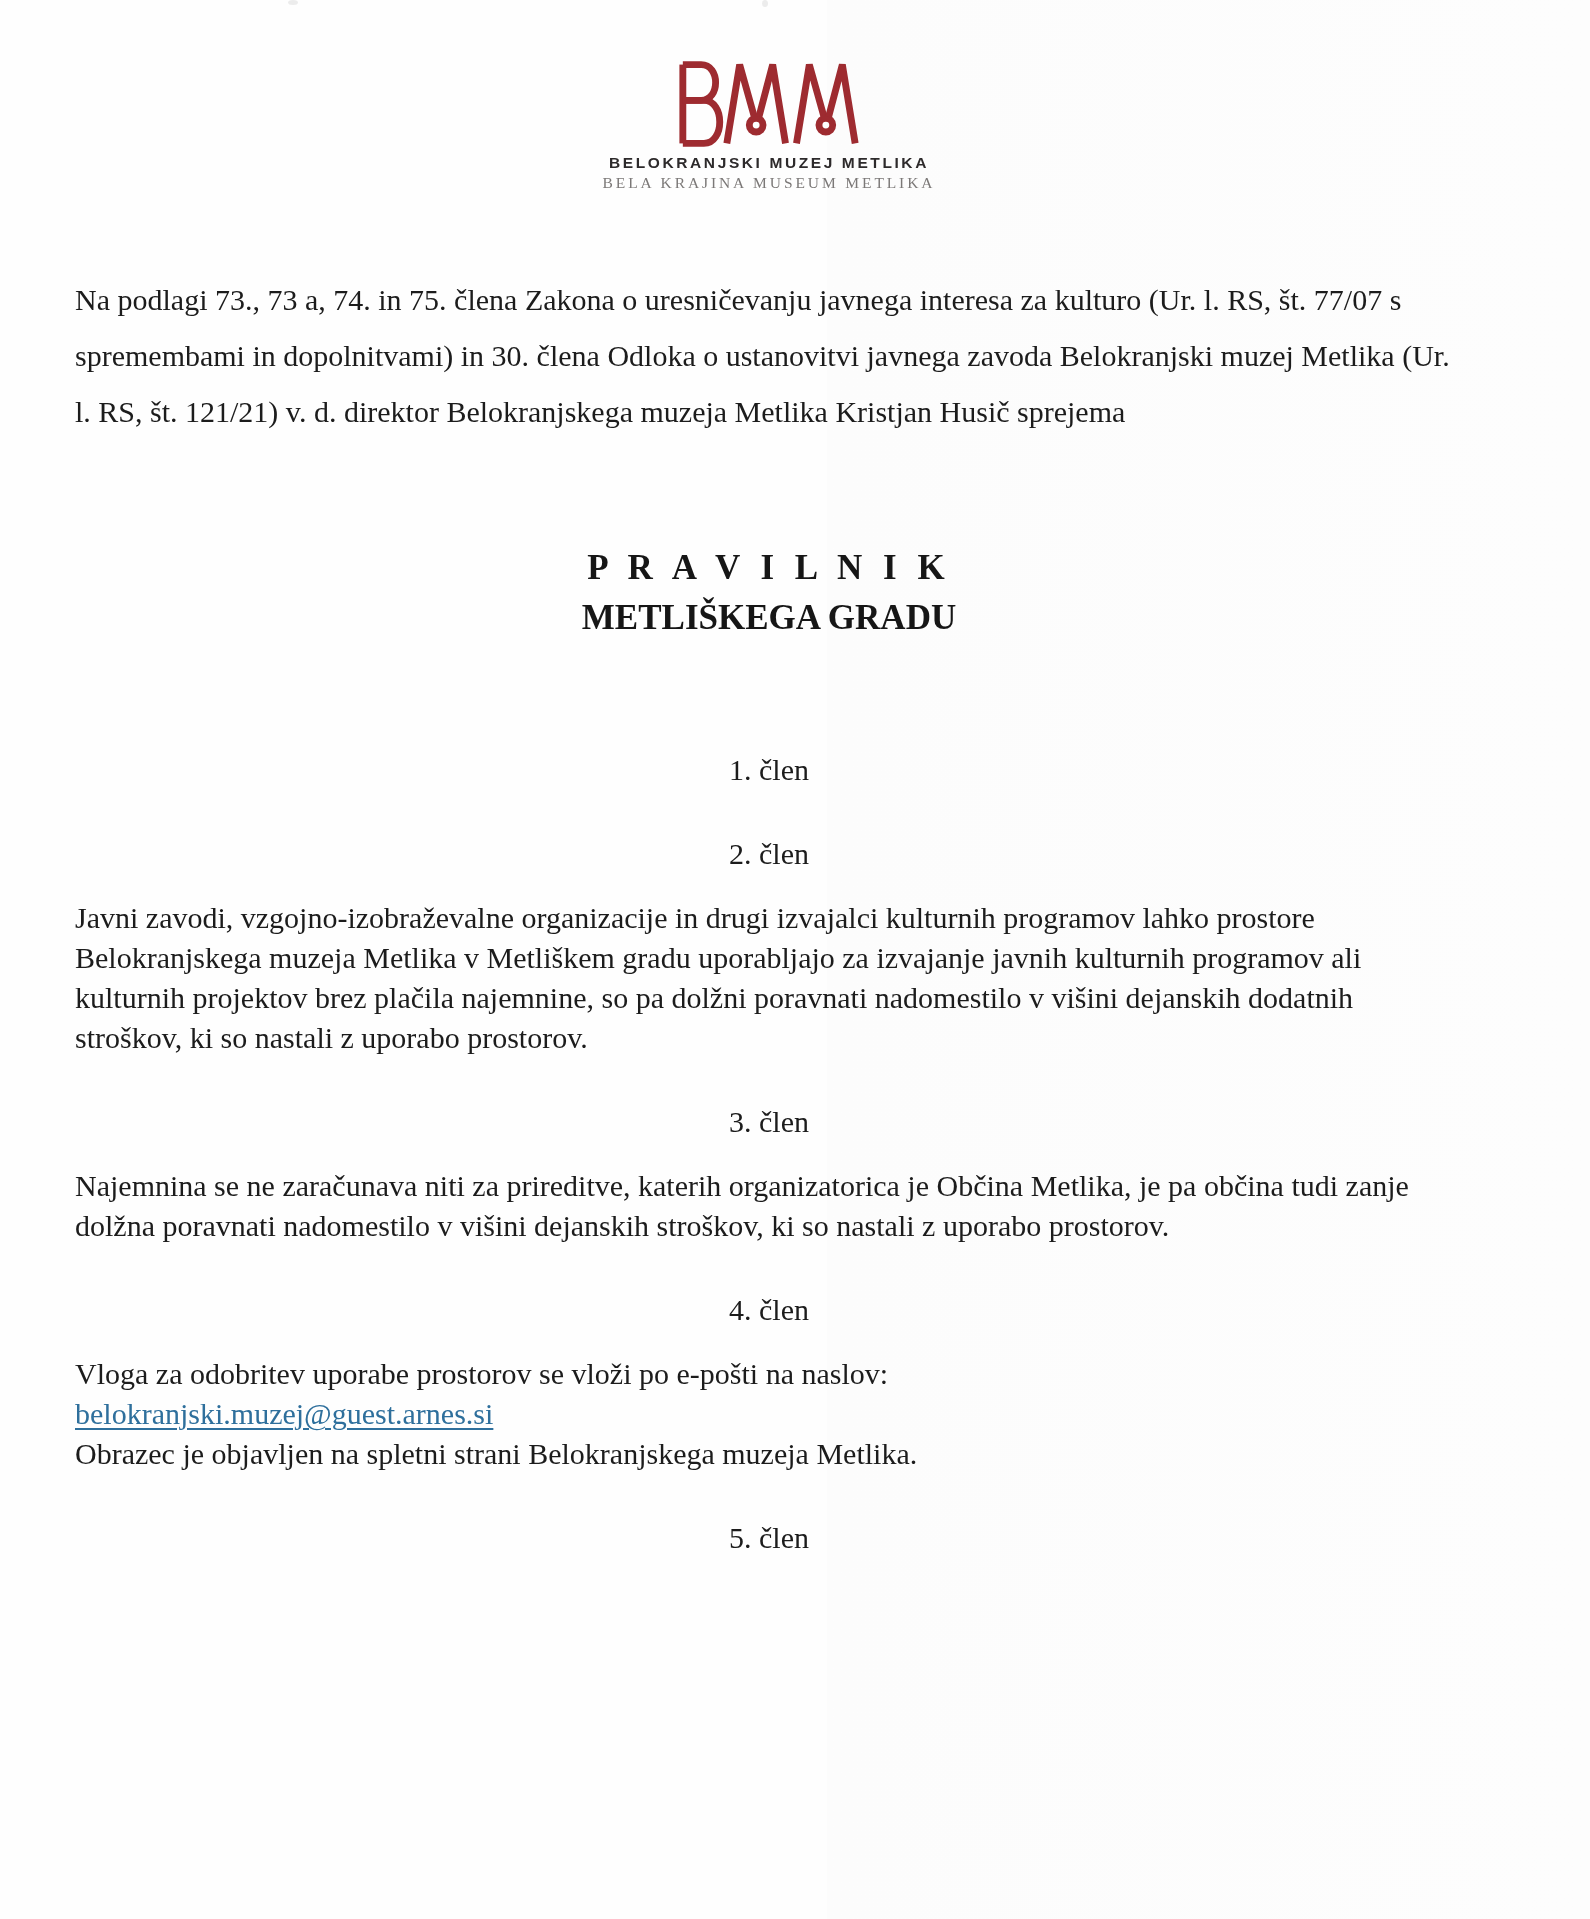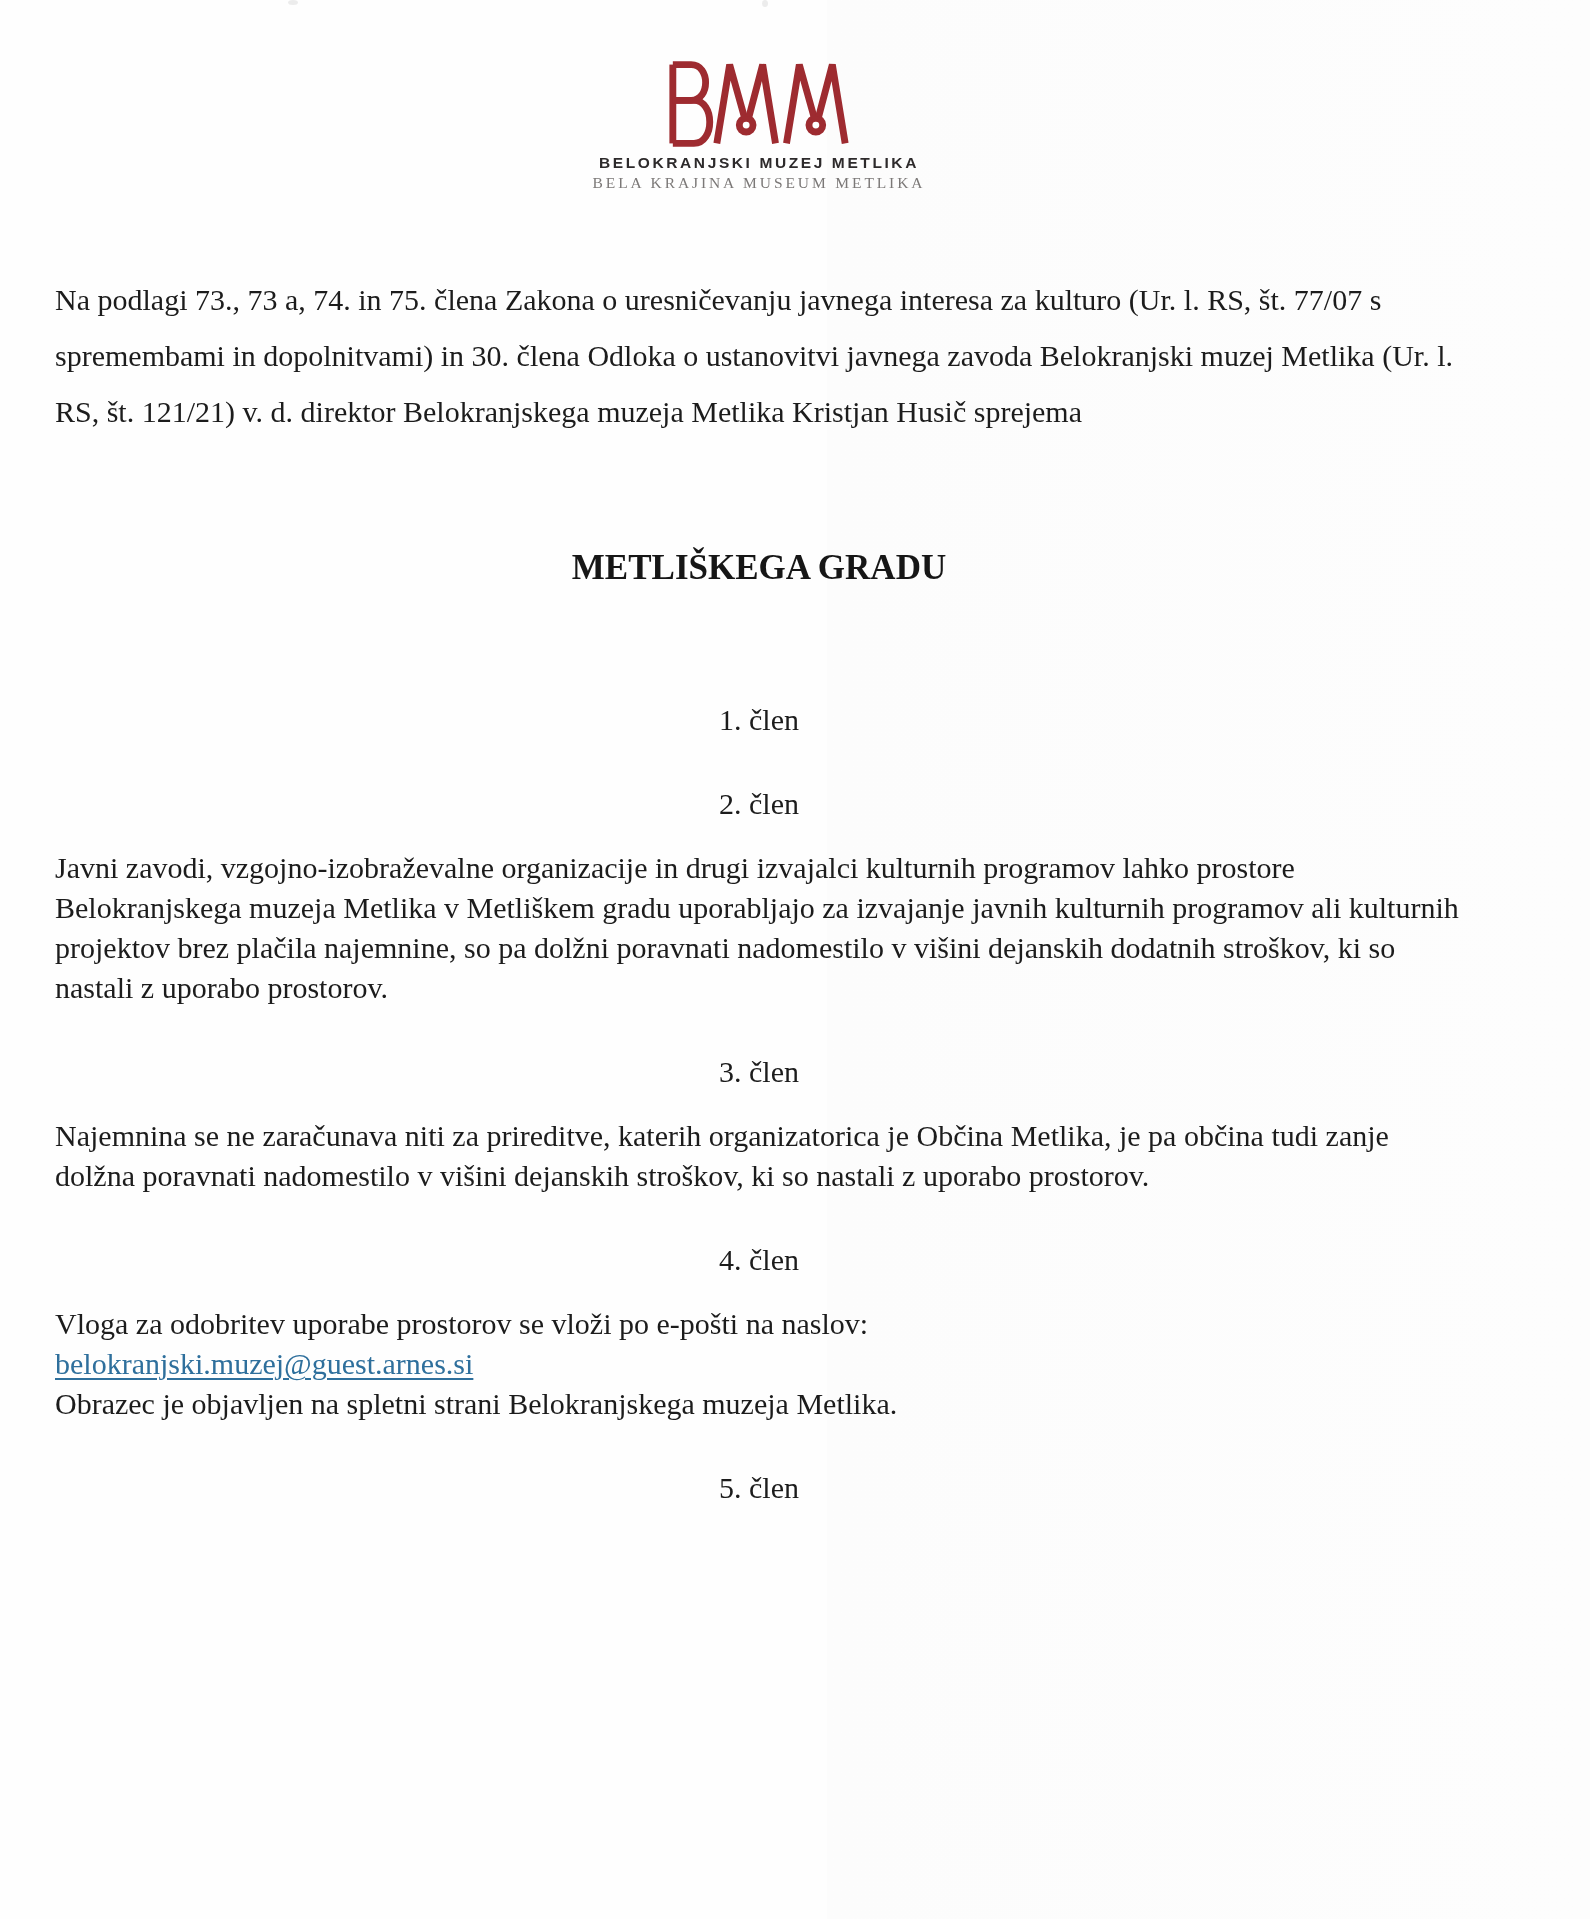--- a/index.html
+++ b/index.html
@@ -17,21 +17,21 @@
   }
   .artifact {
     position: absolute;
     background: #ececec;
     border-radius: 50%;
   }
   .artifact.a1 { left: 288px; top: 0; width: 10px; height: 5px; }
   .artifact.a2 { left: 762px; top: 0; width: 6px; height: 7px; }
 
   .page {
-    padding: 55px 127px 0 55px;
+    padding: 55px 127px 0 75px;
   }
 
   
   .logo-block {
     text-align: center;
     padding-top: 3px;
   }
   .logo-mark {
     display: block;
     margin: 0 auto;
@@ -118,20 +118,21 @@
       <circle cx="170" cy="73" r="7.5"></circle>
       <path d="M173,64 L188,7 L202,93"></path>
     </svg>
     <div class="logo-name">BELOKRANJSKI MUZEJ METLIKA</div>
     <div class="logo-name-en">BELA KRAJINA MUSEUM METLIKA</div>
   </header>
 
   <p class="preamble">Na podlagi 73., 73 a, 74. in 75. člena Zakona o uresničevanju javnega interesa za kulturo (Ur. l. RS, št. 77/07 s spremembami in dopolnitvami) in 30. člena Odloka o ustanovitvi javnega zavoda Belokranjski muzej Metlika (Ur. l. RS, št. 121/21) v. d. direktor Belokranjskega muzeja Metlika Kristjan Husič sprejema</p>
 
   <h1 class="doc-title">
+    <span class="t1 article-line">P R A V I L N I K</span>
     <span class="article-line">METLIŠKEGA GRADU</span>
   </h1>
 
   <h2 class="article-heading first">1. člen</h2>
 
   <h2 class="article-heading">2. člen</h2>
   <p class="article-body">Javni zavodi, vzgojno-izobraževalne organizacije in drugi izvajalci kulturnih programov lahko prostore Belokranjskega muzeja Metlika v Metliškem gradu uporabljajo za izvajanje javnih kulturnih programov ali kulturnih projektov brez plačila najemnine, so pa dolžni poravnati nadomestilo v višini dejanskih dodatnih stroškov, ki so nastali z uporabo prostorov.</p>
 
   <h2 class="article-heading">3. člen</h2>
   <p class="article-body">Najemnina se ne zaračunava niti za prireditve, katerih organizatorica je Občina Metlika, je pa občina tudi zanje dolžna poravnati nadomestilo v višini dejanskih stroškov, ki so nastali z uporabo prostorov.</p>

